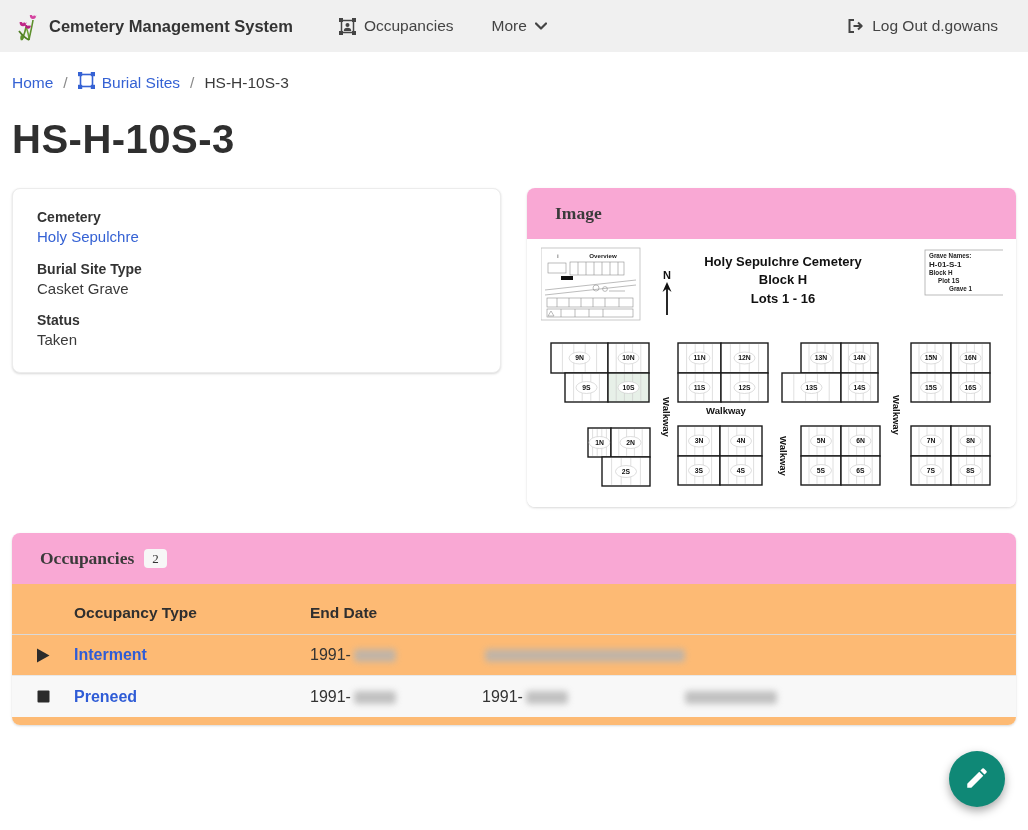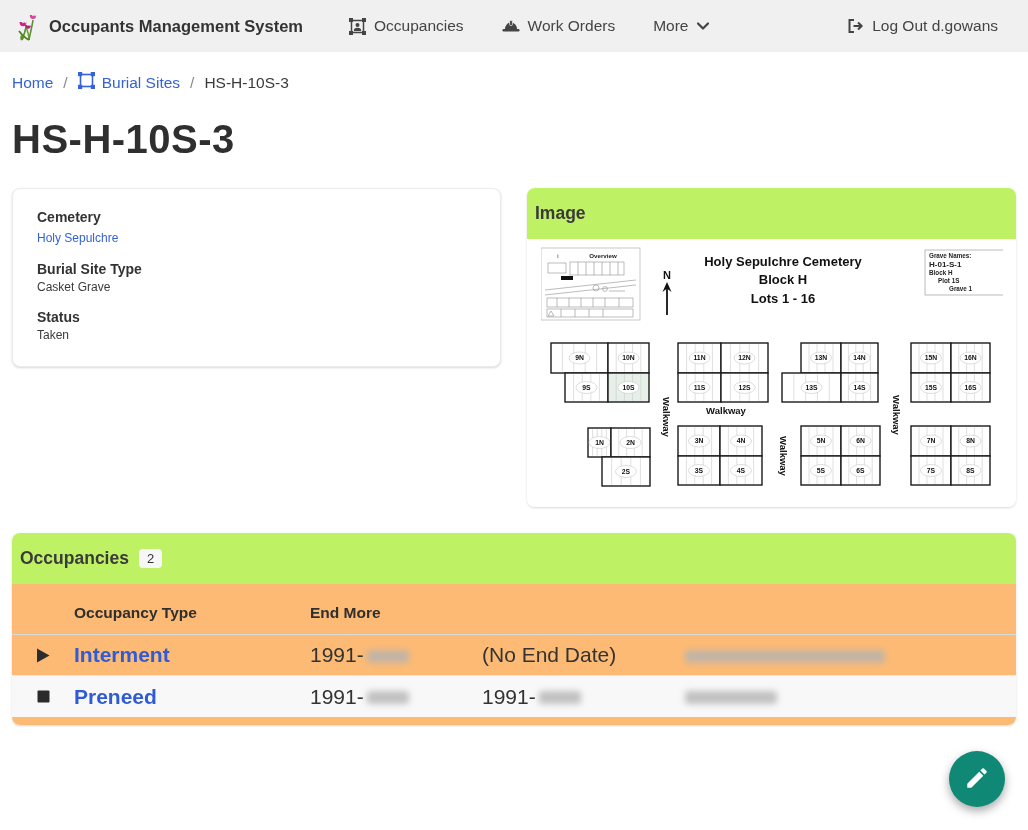--- a/index.html
+++ b/index.html
@@ -37,27 +37,27 @@
   
   .cards-row { display:flex; gap:26px; margin:0 12px; align-items:flex-start; }
   .card {
     background:#fff; border-radius:8px;
     box-shadow:0 1px 3px rgba(0,0,0,0.10), 0 1px 2px rgba(0,0,0,0.06);
   }
   .details-card { width:489px; border:1px solid #ececec; padding:20px 24px 22px 24px; }
   .field { margin-bottom:15px; }
   .field:last-child { margin-bottom:2px; }
   .field-label { font-weight:bold; font-size:14px; color:#333; margin-bottom:3px; }
-  .field-value { font-size:12px; color:#3a3a3a; }
+  .field-value { font-size:15px; color:#3a3a3a; }
   .field-value.link { color:#3562d4; cursor:pointer; }
   .panel { overflow:hidden; }
   .image-card { width:489px; }
   .panel-header {
-    background:#bef264; padding:15px 8px; font-size:17.5px; font-weight:bold; color:#3a3a3a;
-    display:flex; align-items:center; gap:10px;
+    background:#f9a8d4; padding:15px 28px; font-size:17.5px; font-weight:bold; color:#3a3a3a;
+    display:flex; align-items:center; gap:10px;font-family:Liberation Serif, serif;
   }
   .image-body { background:#fff; padding:4px 12px 14px 12px; display:flex; justify-content:center; }
   
   .map-title { font-size:13px; font-weight:bold; fill:#111; text-anchor:middle; }
   .map-small { font-weight:bold; fill:#222; }
   .cell { fill:#ffffff; stroke:#1a1a1a; stroke-width:1.4; }
   .cell.hl { fill:#e7f0e8; }
   .cell-grid { stroke:#c9c9c9; stroke-width:0.6; }
   .lbl-oval { fill:#ffffff; stroke:#cfcfcf; stroke-width:0.7; }
   .cell-lbl { font-size:6.8px; font-weight:bold; fill:#111; text-anchor:middle; }
@@ -69,21 +69,21 @@
     background:#f7f7f7; color:#333; font-size:13px; font-weight:normal;
     border-radius:4px; padding:3px 8px; line-height:1;
   }
   .occ-body { background:#fdba74; padding:6px 0 8px 0; }
   .trow, .thead-row {
     display:grid; grid-template-columns:62px 236px 172px 200px 1fr;
     align-items:center;
   }
   .thead-row { border-bottom:1px solid #d9d9d9; }
   .thead-row .tcell { font-weight:bold; font-size:15.5px; color:#2f2f2f; padding:14px 0 12px 0; }
-  .trow { border-bottom:1px solid #e8e8e8; min-height:41px; font-size:21px; }
+  .trow { border-bottom:1px solid #e8e8e8; min-height:41px; font-size:16px; }
   .trow.alt { background:#f8f8f8; border-bottom:none; }
   .icon-cell { display:flex; justify-content:center; }
   .type-link { color:#2f5cd6; font-weight:bold; text-decoration:none; cursor:pointer; }
   .redact {
     display:inline-block; height:13px; background:#b3b3b3; border-radius:3px;
     filter:blur(3px); vertical-align:middle; margin-left:3px; opacity:0.8;
   }
   
   .fab {
     position:absolute; right:23px; bottom:23px; width:56px; height:56px; border-radius:50%;
@@ -101,48 +101,38 @@
         <path d="M10 16 C9 22 7 26 6 29" stroke="#5d8f2c" stroke-width="1.6" fill="none"></path>
         <path d="M10 16 C12 21 13 25 13 29" stroke="#6fa23a" stroke-width="1.6" fill="none"></path>
         <path d="M17 9 C16 16 14 23 13 29" stroke="#5d8f2c" stroke-width="1.6" fill="none"></path>
         <path d="M3 20 C6 24 9 27 13 29" stroke="#4f7d24" stroke-width="1.8" fill="none"></path>
         <path d="M5 24 C4 26 4 28 5 29.5 C7 29 8 27.5 8 25.5 Z" fill="#5d8f2c"></path>
         <path d="M7 10 m-3.4 0 a3.4 4.3 0 1 0 6.8 0 l-1.1 1.5 -1.2 -1.5 -1.1 1.5 -1.2 -1.5 z" fill="#c02787" transform="translate(0,1)"></path>
         <path d="M17 4 m-3.2 0 a3.2 4.1 0 1 0 6.4 0 l-1 1.4 -1.1 -1.4 -1.1 1.4 -1.2 -1.4 z" fill="#d4439f"></path>
         <path d="M12 14 m-2.9 0 a2.9 3.8 0 1 0 5.8 0 l-0.9 1.3 -1 -1.3 -1 1.3 -1 -1.3 z" fill="#b31f7e"></path>
       </svg>
     </span>
-    <span class="brand-title">Occupants Management System</span>
+    <span class="brand-title">Cemetery Management System</span>
   </div>
 
   <div class="nav-item">
     <span class="nav-icon">
       <svg width="17" height="17" viewBox="0 0 17 17">
         <rect x="2.5" y="2.5" width="12" height="12" fill="none" stroke="#444" stroke-width="1.5"></rect>
         <rect x="0" y="0" width="4" height="4" fill="#444"></rect>
         <rect x="13" y="0" width="4" height="4" fill="#444"></rect>
         <rect x="0" y="13" width="4" height="4" fill="#444"></rect>
         <rect x="13" y="13" width="4" height="4" fill="#444"></rect>
         <circle cx="8.5" cy="7" r="2" fill="#444"></circle>
         <path d="M4.8 13 a3.7 3.2 0 0 1 7.4 0 z" fill="#444"></path>
       </svg>
     </span>
     <span>Occupancies</span>
   </div>
 
-  <div class="nav-item">
-    <span class="nav-icon">
-      <svg width="18" height="15" viewBox="0 0 18 15">
-        <path d="M3 10 a6 6.5 0 0 1 12 0 z" fill="#444"></path>
-        <rect x="7.6" y="1.5" width="2.8" height="5" rx="1" fill="#444" stroke="#f0f0f0" stroke-width="0.8"></rect>
-        <rect x="0.5" y="10" width="17" height="2.4" rx="1.2" fill="#444"></rect>
-      </svg>
-    </span>
-    <span>Work Orders</span>
-  </div>
 
   <div class="nav-item">
     <span>More</span>
     <span class="nav-icon">
       <svg width="12" height="8" viewBox="0 0 12 8">
           <path d="M1 1.5 L6 6.5 L11 1.5" fill="none" stroke="#444" stroke-width="2.2" stroke-linecap="round" stroke-linejoin="round"></path>
         </svg>
     </span>
   </div>
 
@@ -475,32 +465,31 @@
 
 <div class="card panel occ-card">
   <div class="panel-header">
     <span>Occupancies</span>
     <span class="badge">2</span>
   </div>
   <div class="occ-body">
     <div class="thead-row">
       <div class="tcell"></div>
       <div class="tcell">Occupancy Type</div>
-      <div class="tcell">End More</div>
+      <div class="tcell">End Date</div>
     </div>
     <div id="occ-rows">
         <div class="trow">
           <div class="tcell icon-cell">
             <svg width="15" height="15" viewBox="0 0 15 15">
               <polygon points="1,0.5 1,14.5 13.5,7.5" fill="#2b2b2b"></polygon>
             </svg>
           </div>
           <div class="tcell"><a class="type-link">Interment</a></div>
           <div class="tcell">1991-<span class="redact" style="width: 42px;"></span></div>
-          <div class="tcell">(No End Date)</div>
           <div class="tcell"><span class="redact" style="width: 200px;"></span></div>
         </div>
         <div class="trow alt">
           <div class="tcell icon-cell">
             <svg width="15" height="15" viewBox="0 0 15 15">
               <rect x="1.5" y="1.5" width="12" height="12" rx="1" fill="#2b2b2b"></rect>
             </svg>
           </div>
           <div class="tcell"><a class="type-link">Preneed</a></div>
           <div class="tcell">1991-<span class="redact" style="width: 42px;"></span></div>

